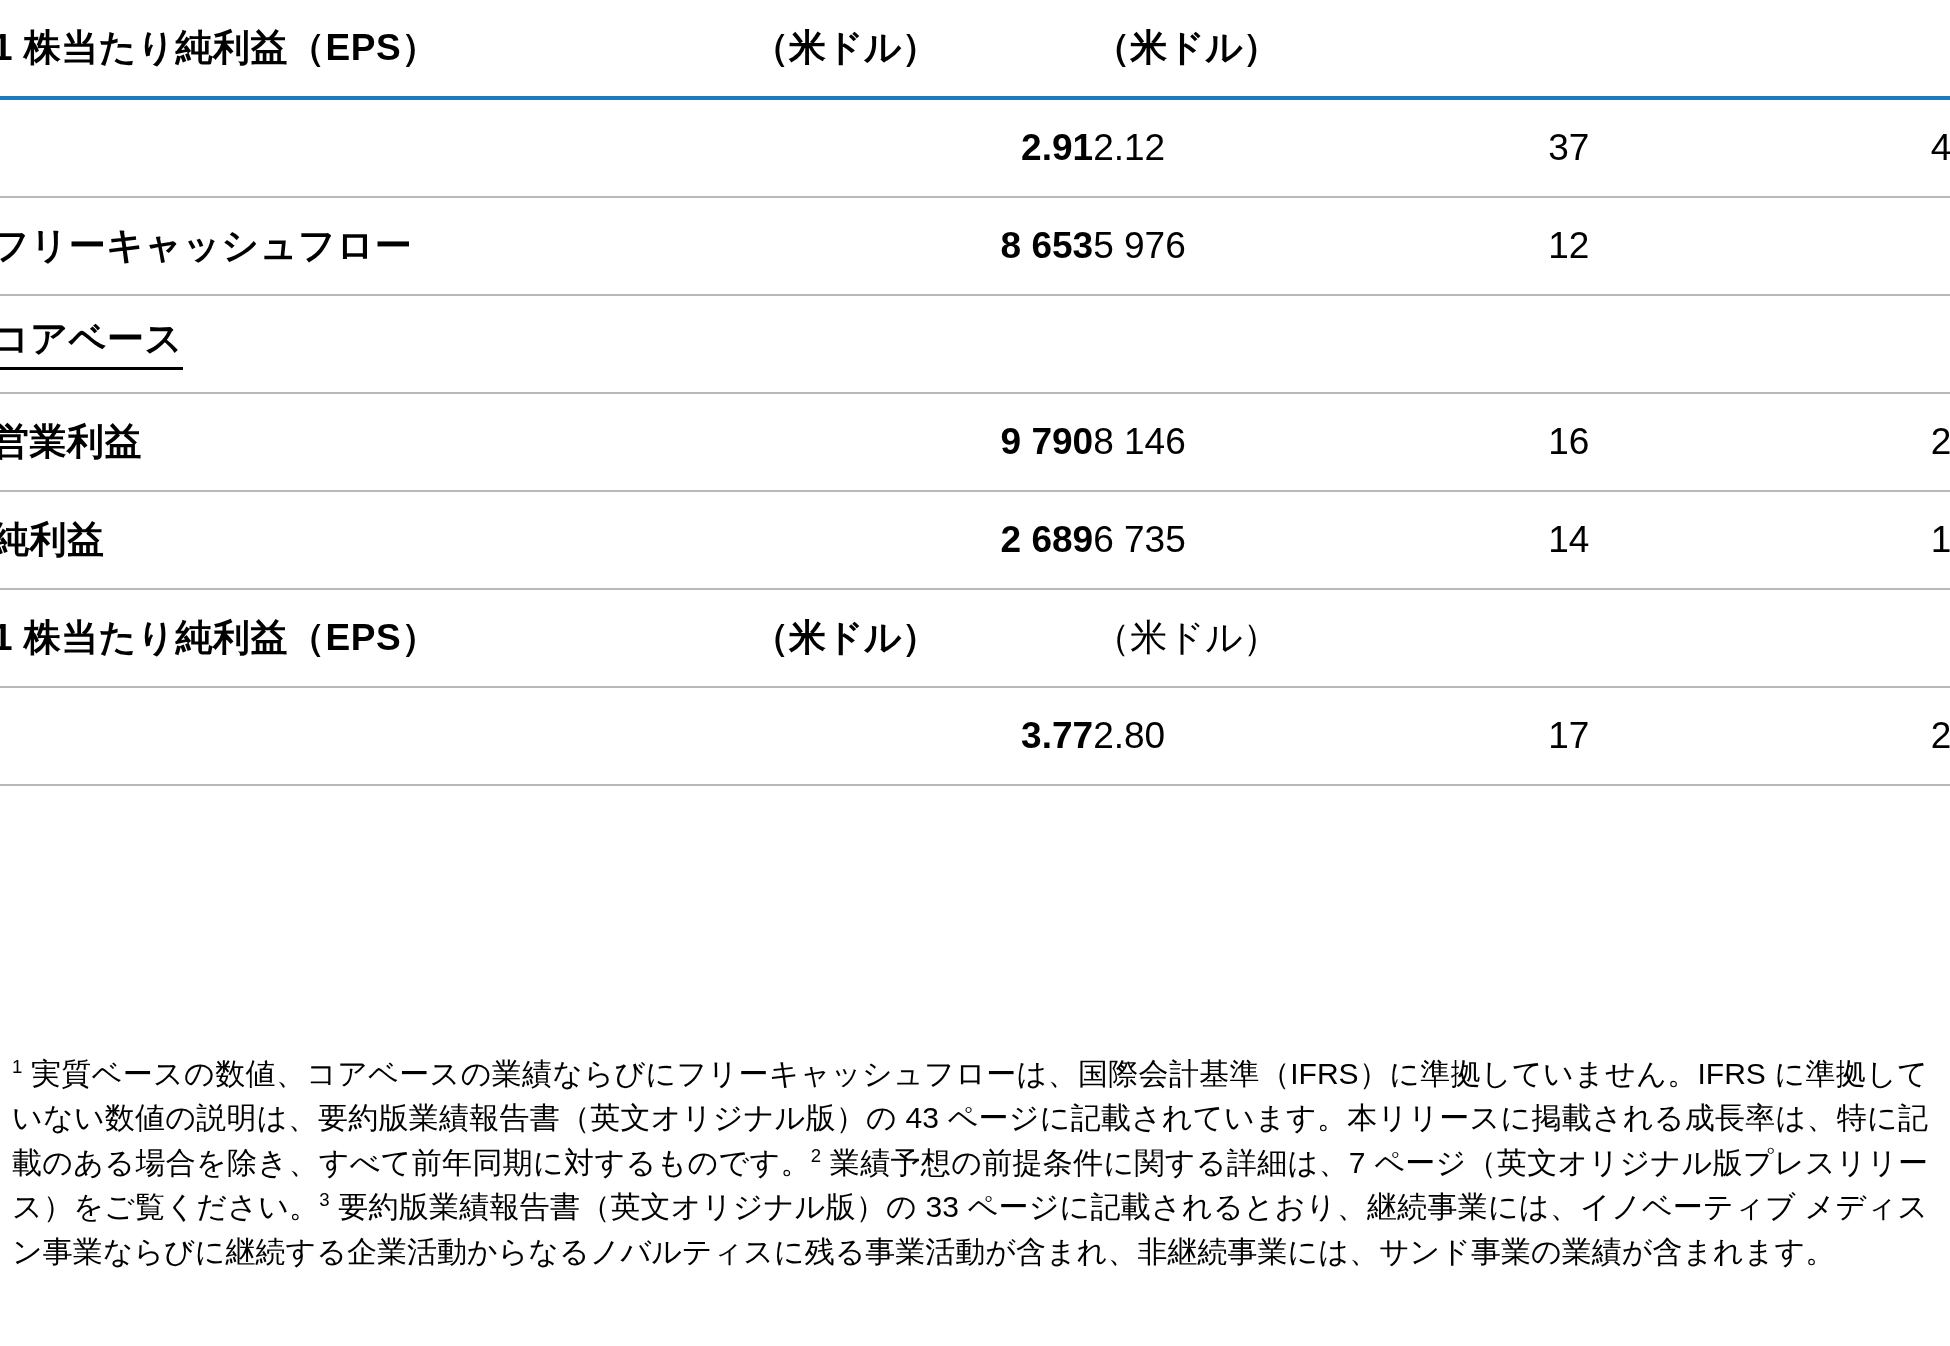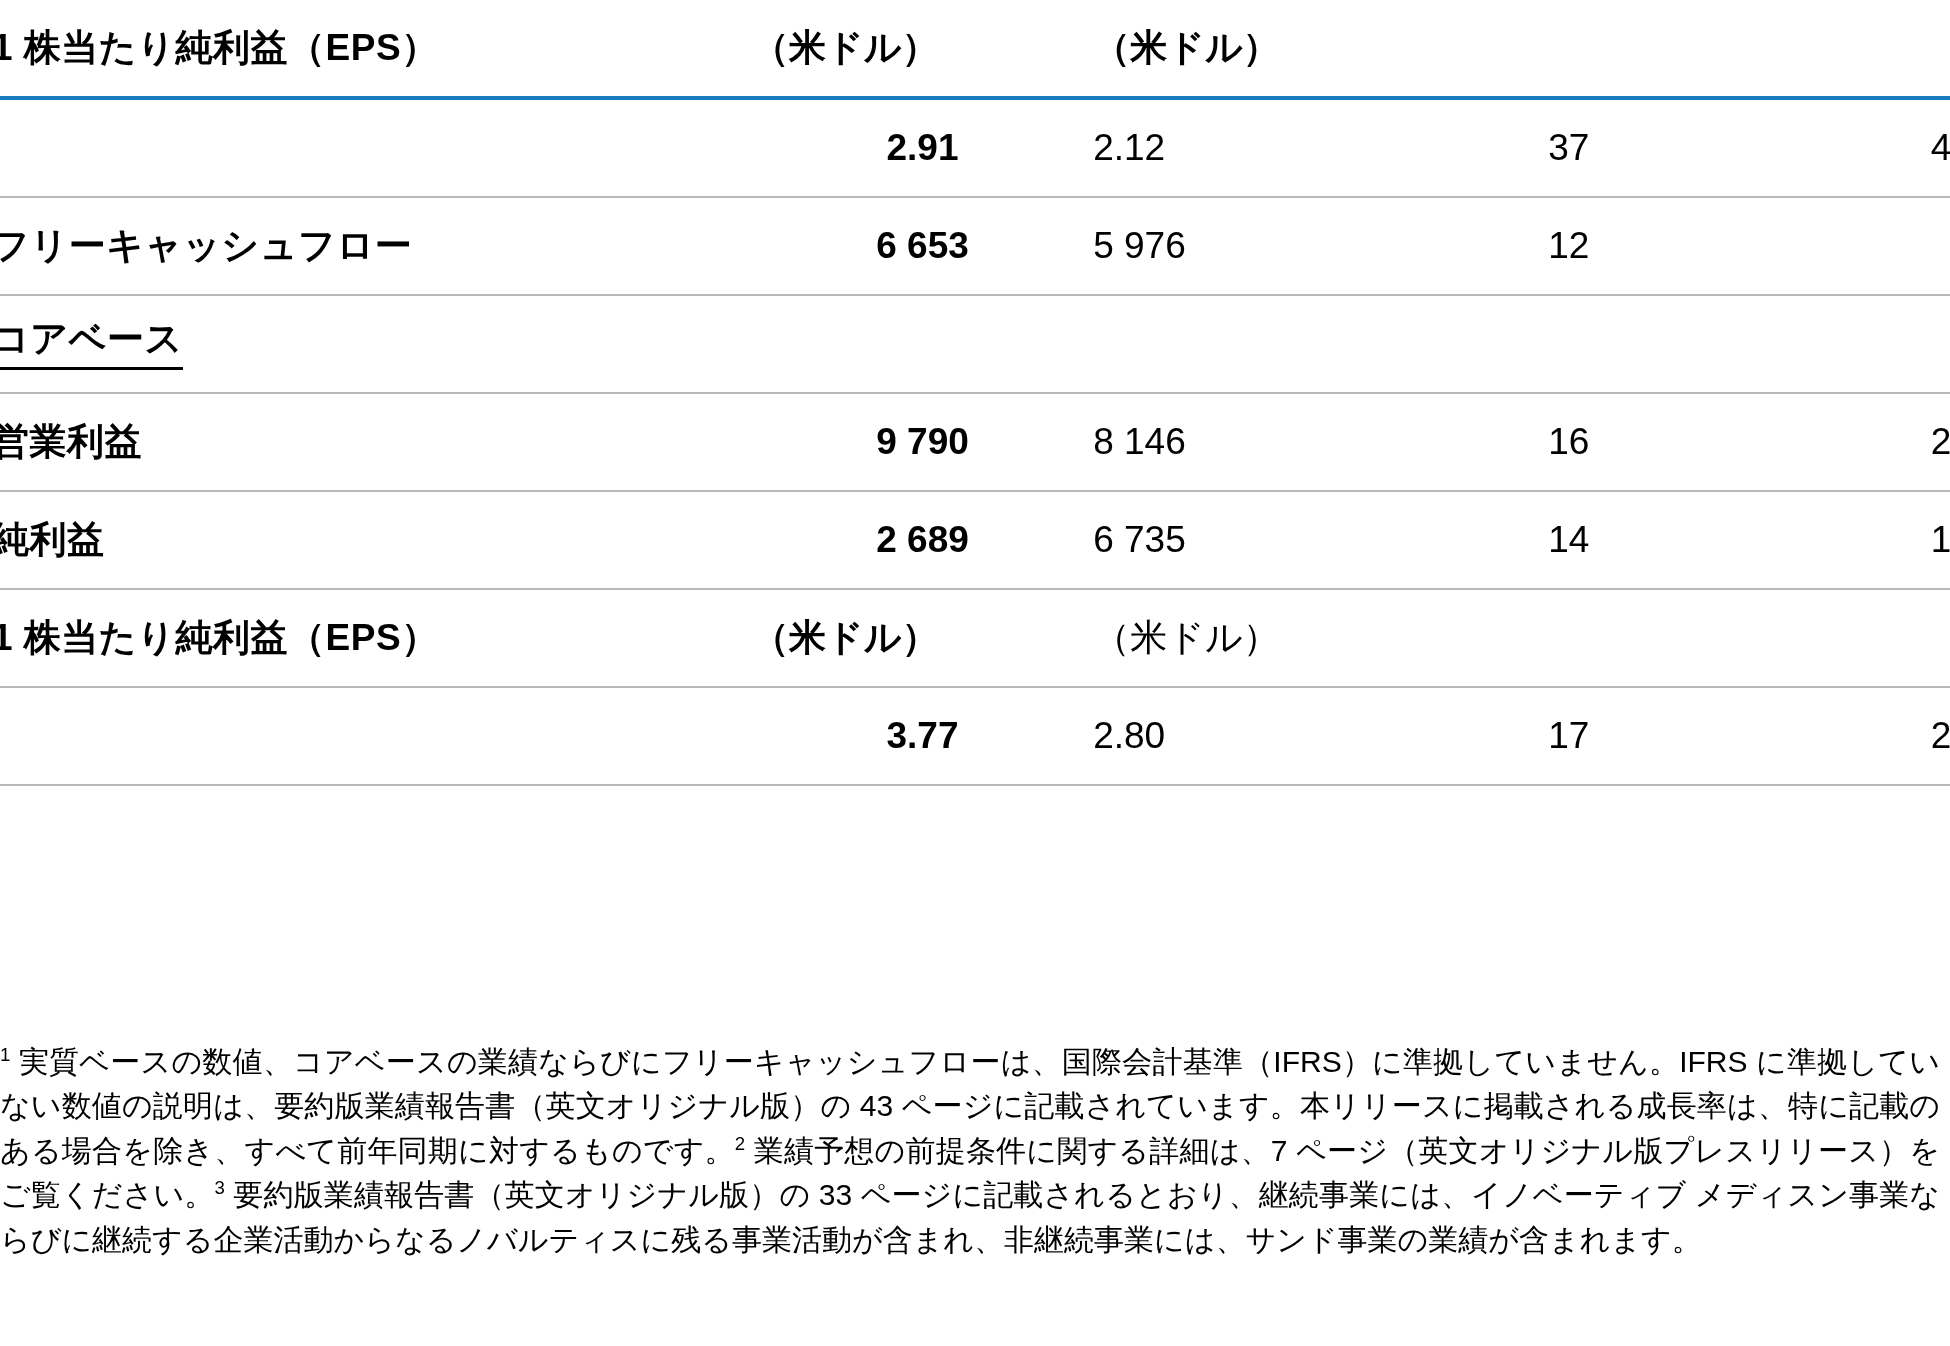--- a/index.html
+++ b/index.html
@@ -57,21 +57,21 @@
     font-weight: bold;
     padding-left: 10px;
   }
   .unit-light {
     text-align: left;
     font-weight: normal;
     padding-left: 20px;
     font-size: 35px;
   }
   .v-bold {
-    text-align: center;
+    text-align: right;
     font-weight: bold;
     padding-right: 10px;
     font-size: 41px;
   }
   .v-norm {
     text-align: left;
     font-weight: normal;
     padding-right: 10px;
     font-size: 39px;
   }
@@ -97,21 +97,21 @@
   .footnotes {
     position: absolute;
     left: 0px;
     top: 1040px;
     width: 1940px;
     font-size: 30px;
     line-height: 1.48;
     text-align: justify;
   }
   .footnotes p {
-    margin: 0;
+    margin: 12px;
     padding: 0;
   }
   sup {
     font-size: 0.62em;
     vertical-align: super;
   }
 </style>
 </head>
 <body>
 
@@ -137,21 +137,21 @@
       <tr class="row-line">
         <td class="lbl"></td>
         <td class="v-bold">2.91</td>
         <td class="v-norm">2.12</td>
         <td class="v-num">37</td>
         <td class="v-num-last">47</td>
       </tr>
 
       <tr class="row-line">
         <td class="lbl">フリーキャッシュフロー</td>
-        <td class="v-bold">6 653</td>
+        <td class="v-bold">8 653</td>
         <td class="v-norm">5 976</td>
         <td class="v-num">12</td>
         <td class="v-num-last"></td>
       </tr>
 
       <tr class="row-line">
         <td class="lbl">
           <span class="underline-head">コアベース</span>
         </td>
         <td class="v-bold"></td>

